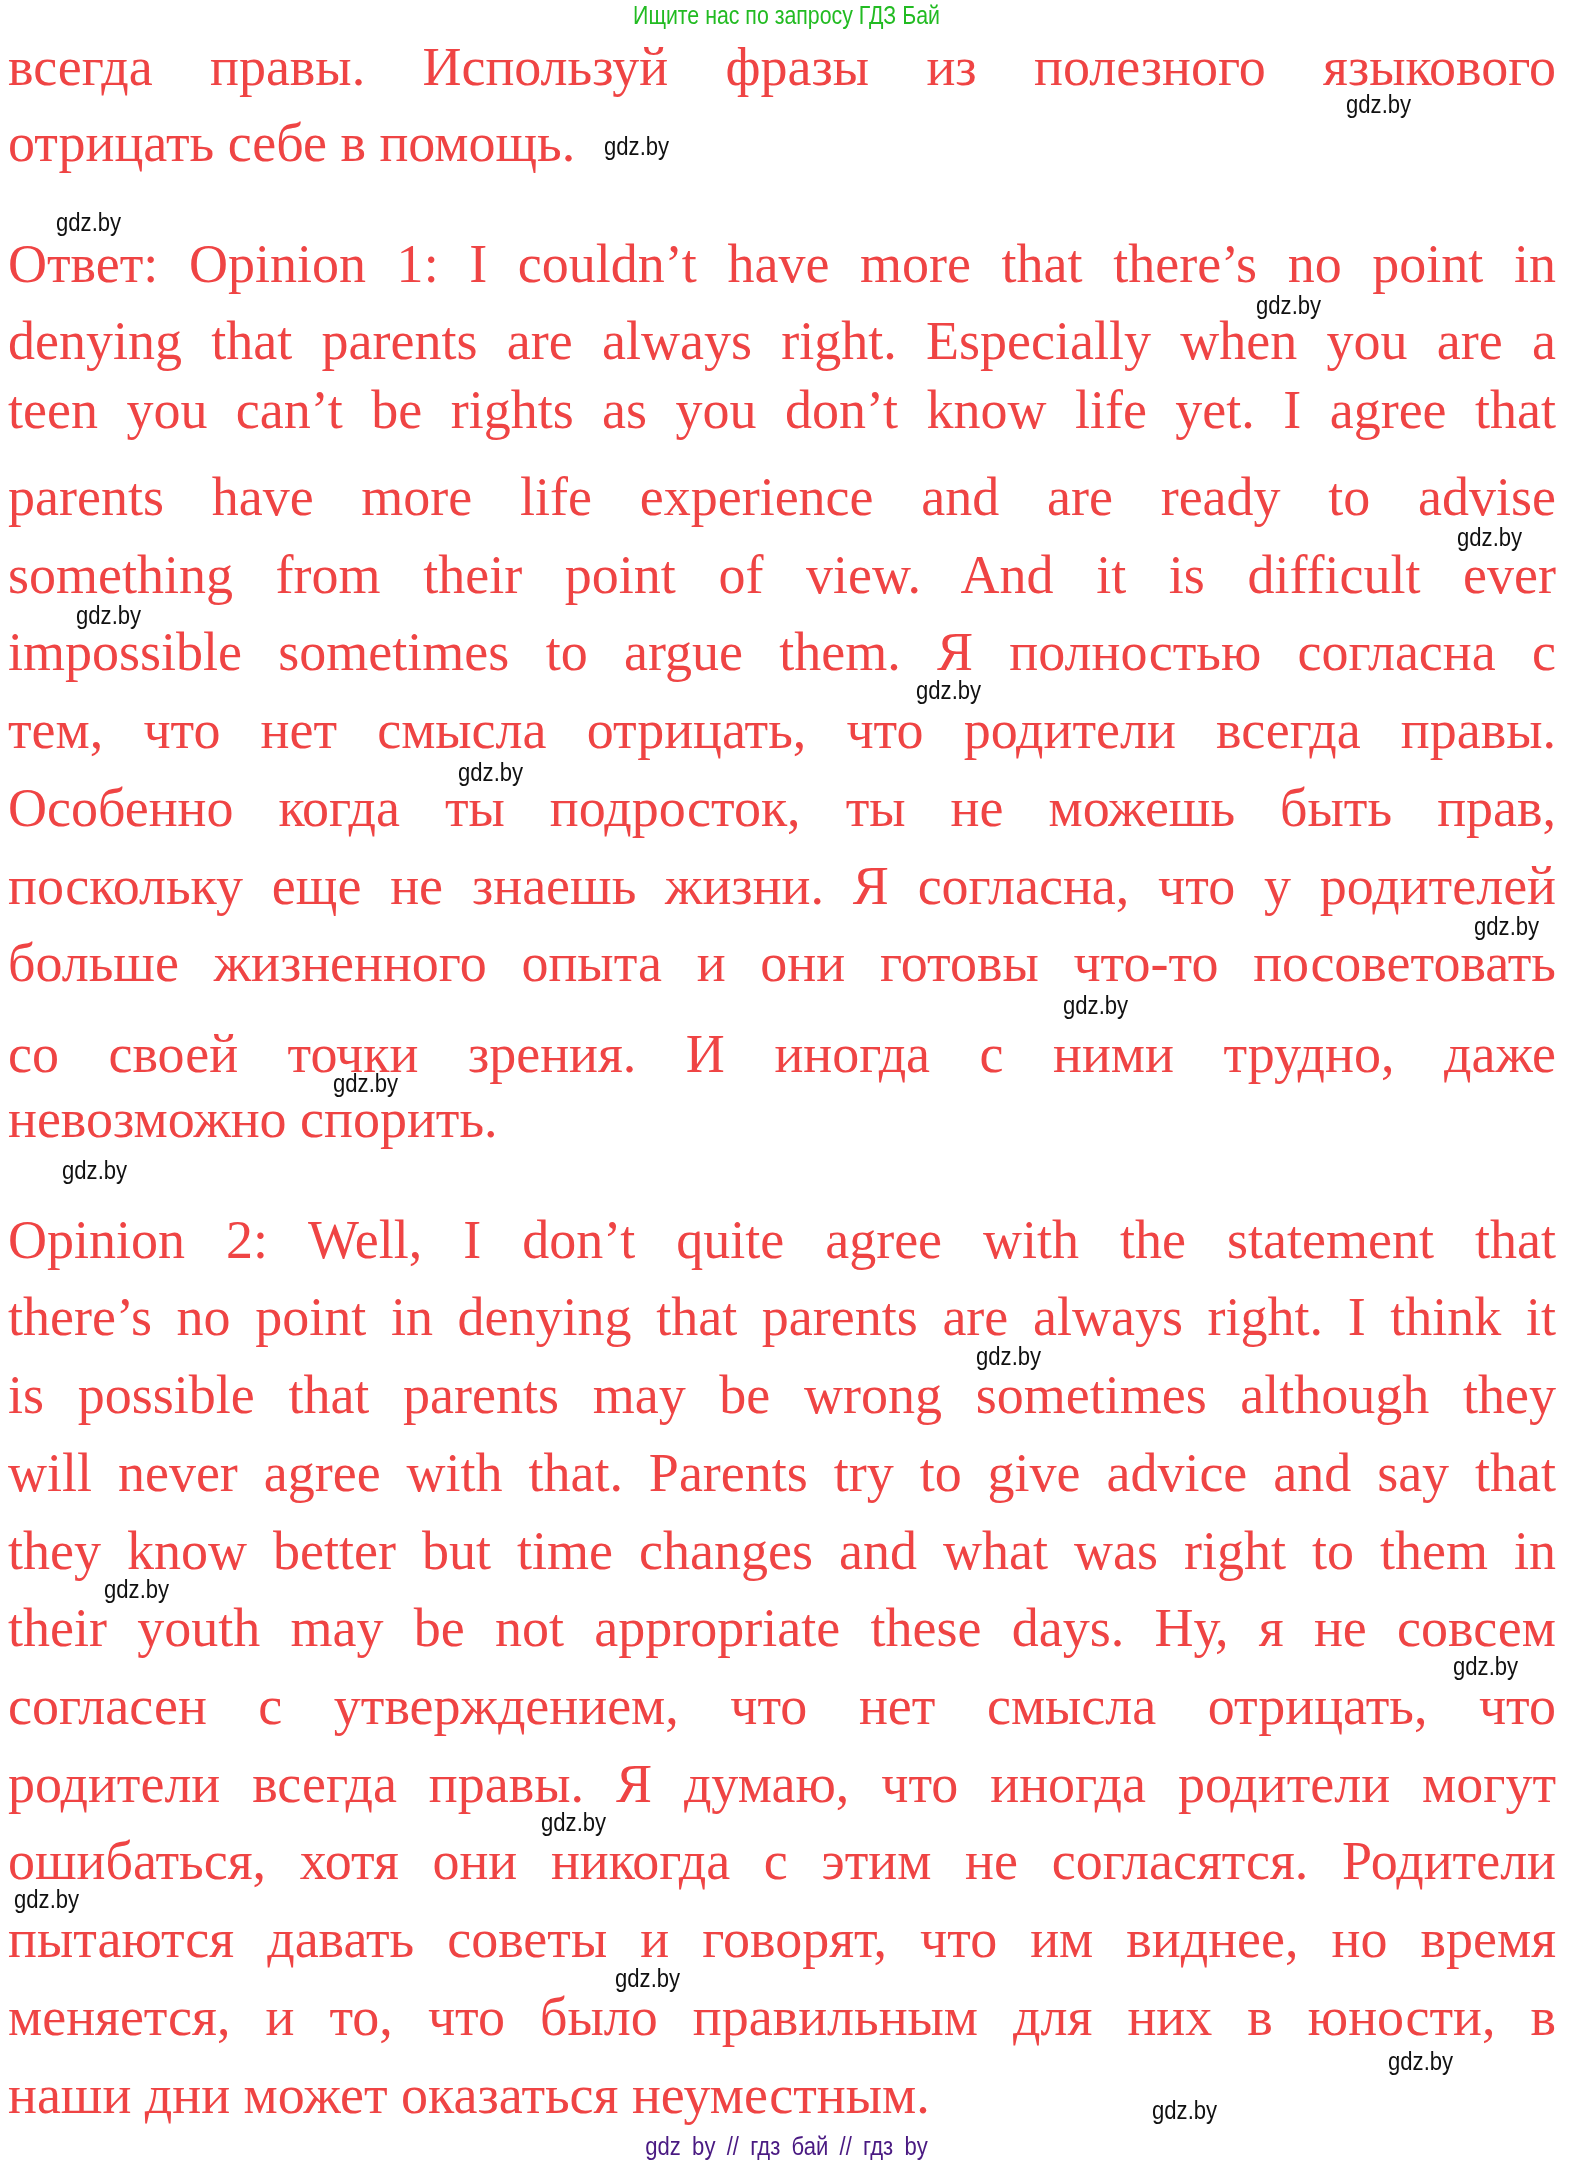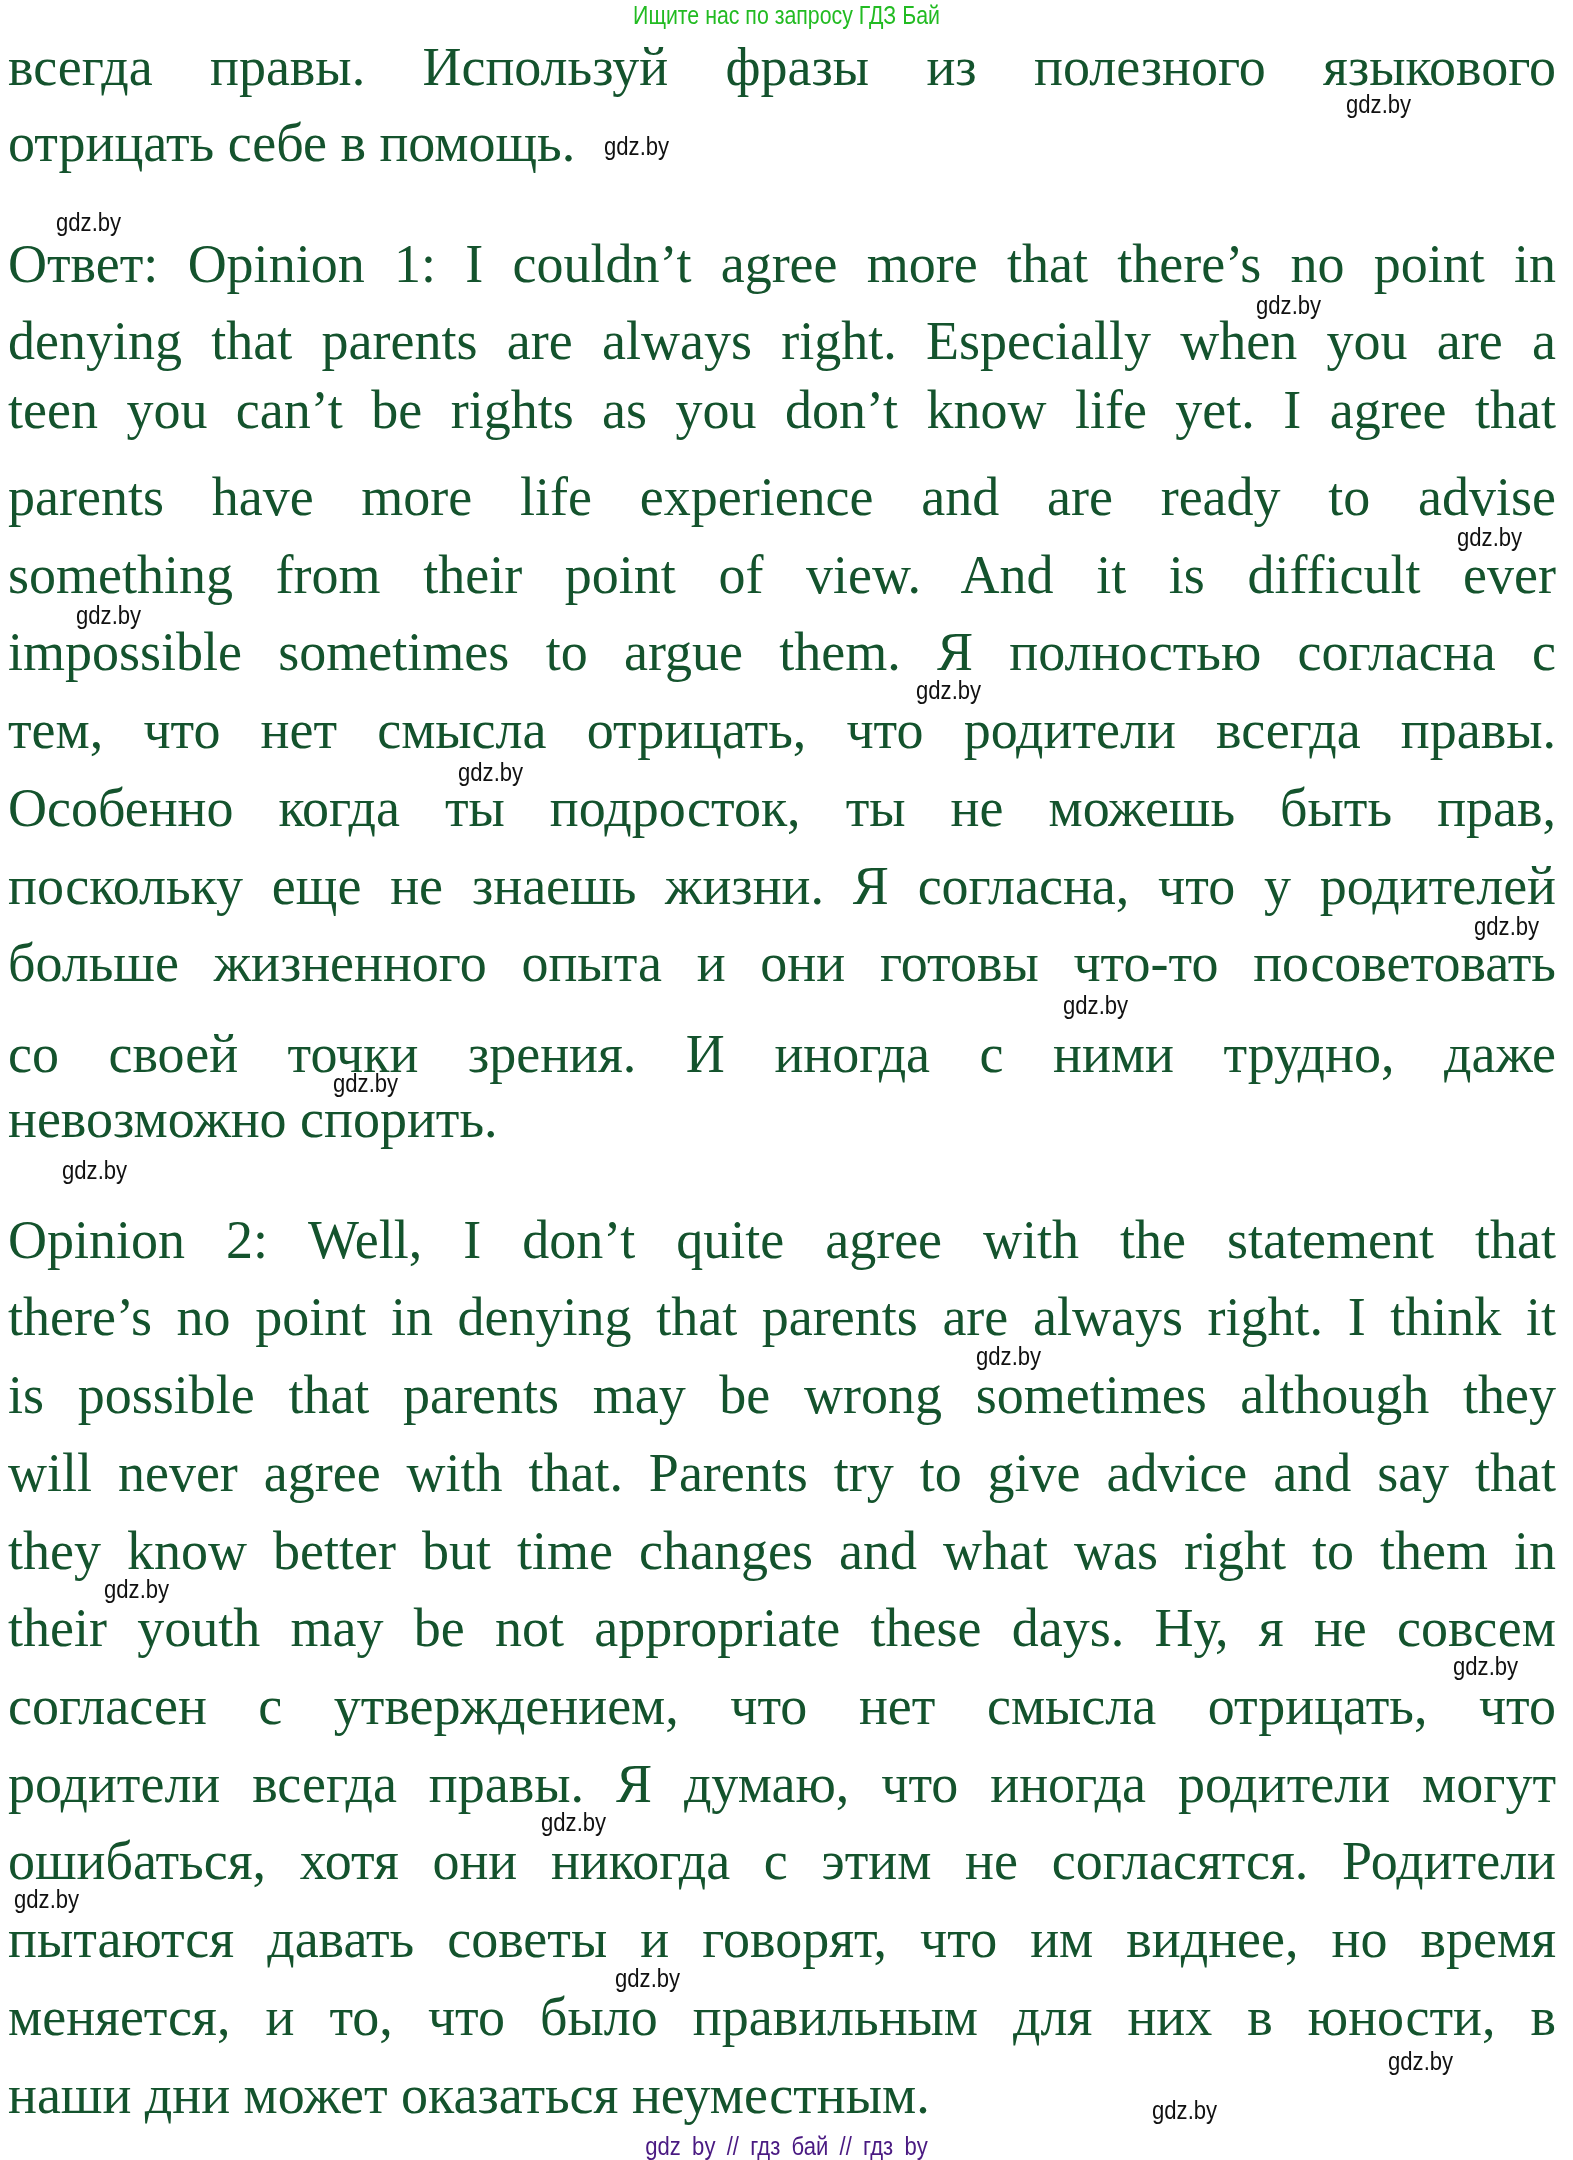--- a/index.html
+++ b/index.html
@@ -6,21 +6,21 @@
   body { width: 1573px; height: 2160px; position: relative; overflow: hidden; }
   .header-note {
     position: absolute; left: 0; width: 1573px; top: 0; height: 30px;
     text-align: center; font-family: "Liberation Sans", sans-serif;
     font-size: 26px; line-height: 30px; color: #22bb22;
     transform: scaleX(0.82); transform-origin: center top;
   }
   .line {
     position: absolute; left: 8px; width: 1548px; height: 60px;
     font-family: "Liberation Serif", serif; font-size: 54px; line-height: 60px;
-    color: #14532d; white-space: nowrap;
+    color: #ef4444; white-space: nowrap;
     text-align: justify; text-align-last: justify;
   }
   .line.last { text-align-last: left; }
   .line .label { font-weight: normal; }
   .line .opinion { text-underline-offset: 6px; text-decoration-thickness: 3px; }
   .wm {
     position: absolute; font-family: "Liberation Sans", sans-serif;
     font-size: 26px; line-height: 28px; color: #111;
     transform: scaleX(0.85); transform-origin: left top;
   }
@@ -35,21 +35,21 @@
 <body>
 
 <div class="header-note">Ищите нас по запросу ГДЗ Бай</div>
 
 <div>
   <div class="line" style="top:37px">всегда правы. Используй фразы из полезного языкового</div>
   <div class="line last" style="top:113px">отрицать себе в помощь.</div>
 
   <div class="line" style="top:234px">
     <span class="label">Ответ:</span>
-    <span class="opinion">Opinion 1</span><span>: I couldn’t agree more that there’s no point in</span>
+    <span class="opinion">Opinion 1</span><span>: I couldn’t have more that there’s no point in</span>
   </div>
   <div class="line" style="top:311px">denying that parents are always right. Especially when you are a</div>
   <div class="line" style="top:380px">teen you can’t be rights as you don’t know life yet. I agree that</div>
   <div class="line" style="top:467px">parents have more life experience and are ready to advise</div>
   <div class="line" style="top:545px">something from their point of view. And it is difficult ever</div>
   <div class="line" style="top:622px">impossible sometimes to argue them. Я полностью согласна с</div>
   <div class="line" style="top:700px">тем, что нет смысла отрицать, что родители всегда правы.</div>
   <div class="line" style="top:778px">Особенно когда ты подросток, ты не можешь быть прав,</div>
   <div class="line" style="top:856px">поскольку еще не знаешь жизни. Я согласна, что у родителей</div>
   <div class="line" style="top:933px">больше жизненного опыта и они готовы что-то посоветовать</div>

